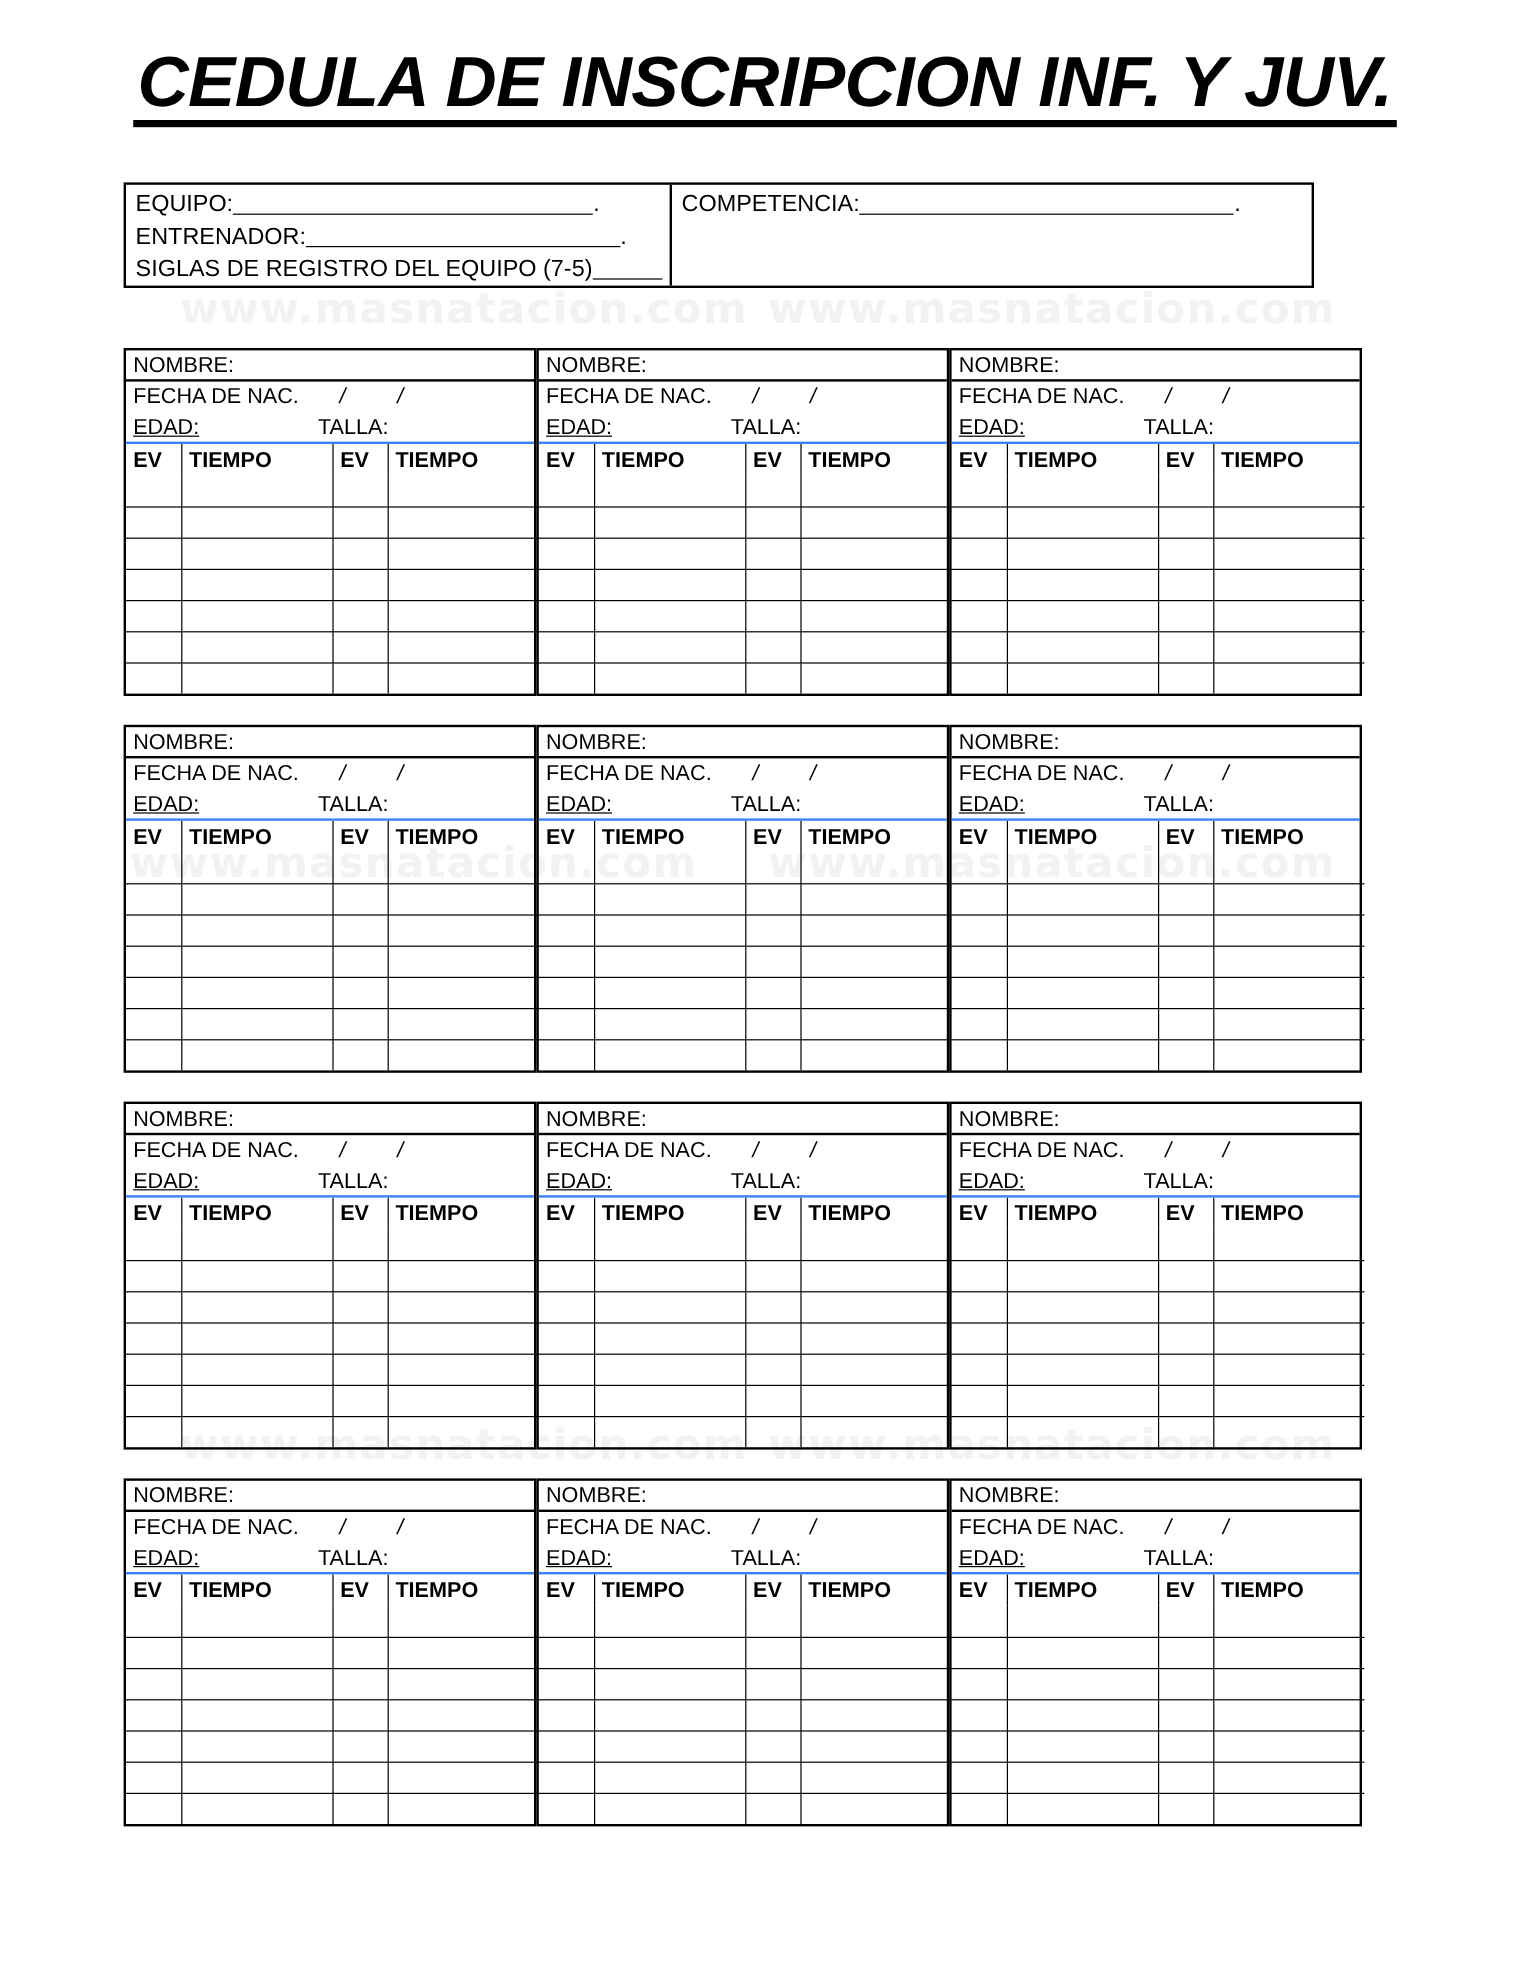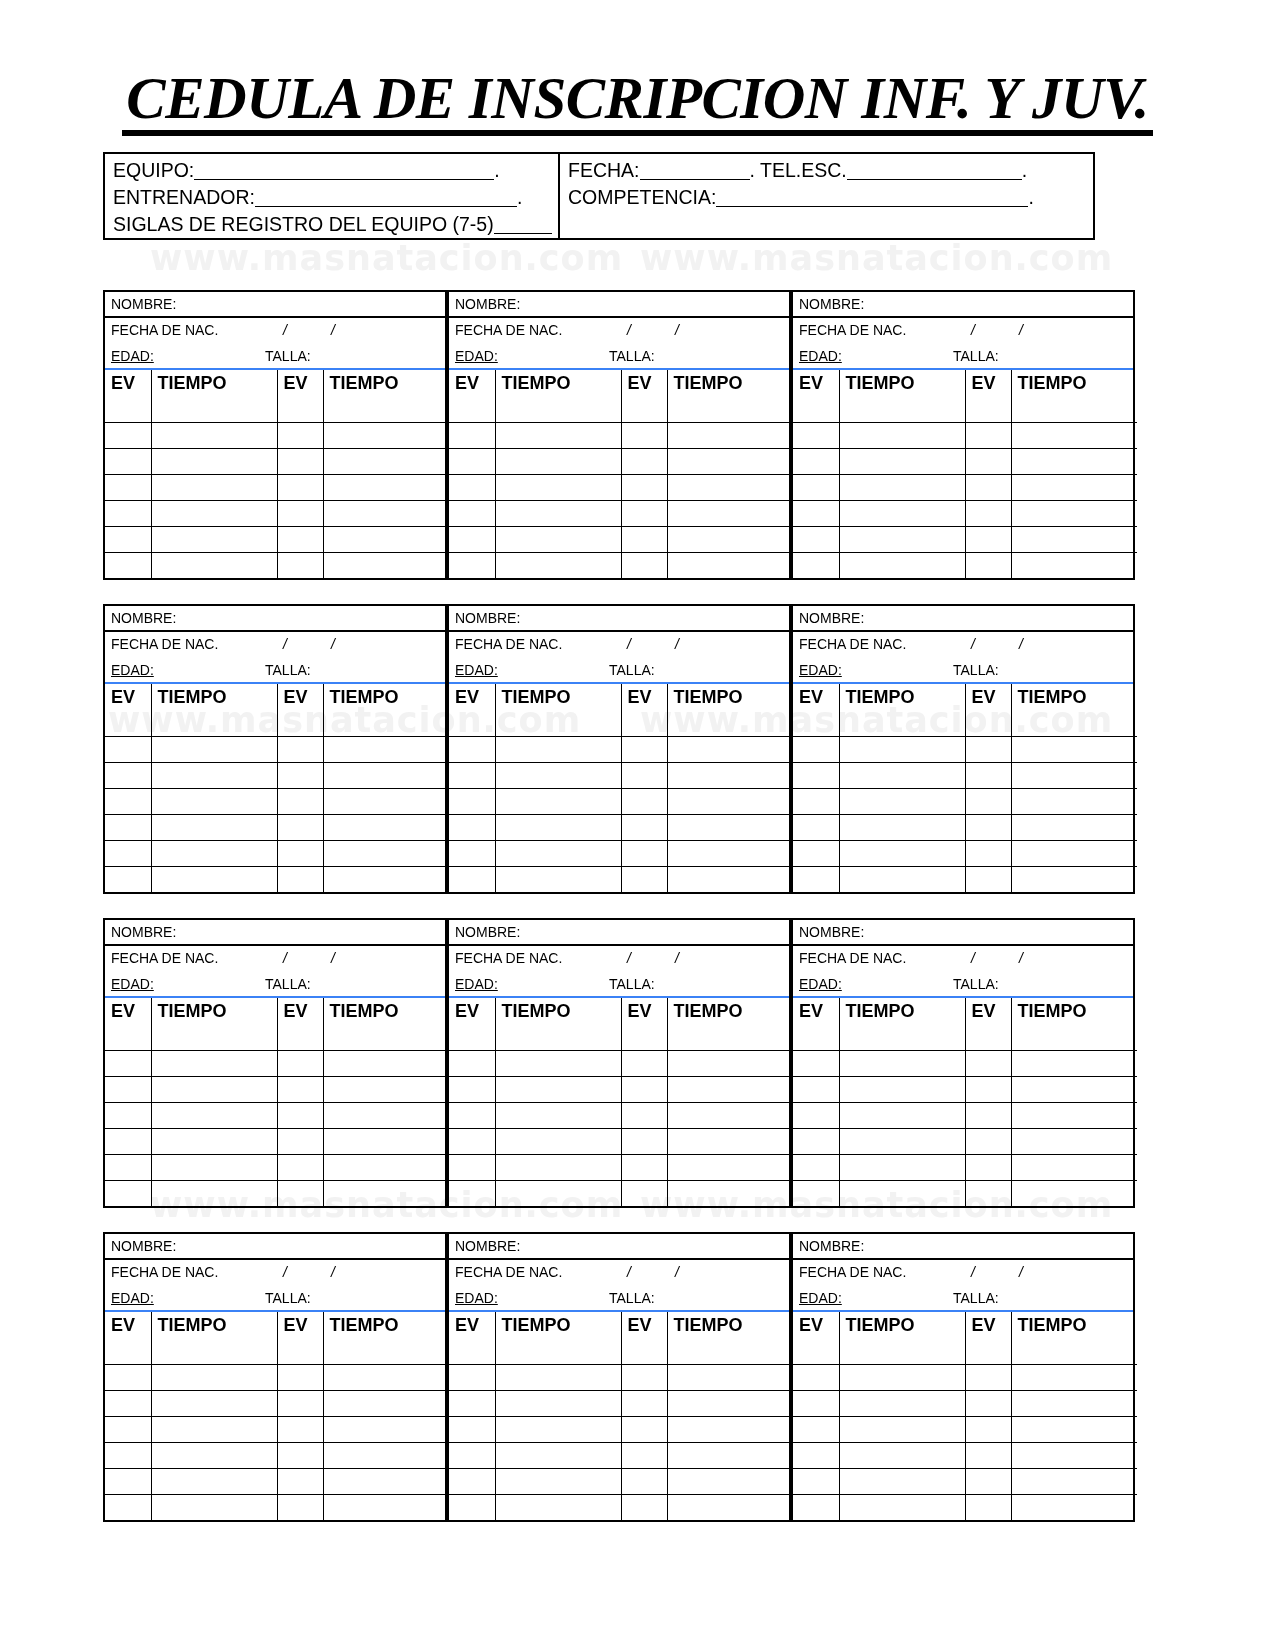--- a/index.html
+++ b/index.html
@@ -40,30 +40,29 @@
   .title-wrap {
     position: absolute;
     left: 0;
     top: 38px;
     width: 1275px;
     text-align: center;
     z-index: 2;
   }
   .title {
     display: inline-block;
-    font-family: Liberation Serif, serif;
+    font-family: Liberation Sans, sans-serif;
     font-weight: bold;
     font-style: italic;
     font-size: 59px;
     line-height: 1.02;
     letter-spacing: -0.5px;
     border-bottom: 6px solid #000;
     padding: 0 4px 2px 4px;
     white-space: nowrap;
-    margin-top: 30px;
   }
 
   
   .header-box {
     position: absolute;
     left: 103px;
     top: 152px;
     width: 992px;
     height: 88px;
     border: 2px solid #000;
@@ -119,21 +118,21 @@
   }
   .card {
     width: 344px;
     border: 2px solid #000;
     box-sizing: border-box;
     background: transparent;
   }
   .c-line {
     border-bottom: 2px solid #000;
     box-sizing: border-box;
-    font-size: 14px;
+    font-size: 18px;
     line-height: 24px;
     height: 26px;
     padding: 0 10px 0 6px;
     white-space: nowrap;
     position: relative;
   }
   .c-nombre { }
   .c-fnac {
     border-bottom: none;
   }
@@ -208,21 +207,20 @@
     <div class="title">CEDULA DE INSCRIPCION INF. Y JUV.</div>
   </div>
 
   <div class="header-box">
     <div class="hb-col hb-left" id="hb-left">
         <div class="hb-line"><span>EQUIPO:</span><span class="fill f-equipo"></span><span>.</span></div>
         <div class="hb-line"><span>ENTRENADOR:</span><span class="fill f-comp"></span><span>.</span></div>
         <div class="hb-line"><span>SIGLAS DE REGISTRO DEL EQUIPO (7-5)</span><span class="fill f-siglas"></span><span>.</span></div>
       </div>
     <div class="hb-col hb-right" id="hb-right">
-        <div class="hb-line"><span>FECHA:</span><span class="fill f-fecha"></span><span>.</span><span> </span><span>TEL.ESC.</span><span class="fill f-telesc"></span><span>.</span></div>
         <div class="hb-line"><span>COMPETENCIA:</span><span class="fill f-entre"></span><span>.</span></div>
       </div>
   </div>
 
   <div class="grid" id="card-grid">
       <div class="grid-row">
         <div class="card">
           <div class="c-line c-nombre"><span>NOMBRE:</span></div>
           <div class="c-line c-fnac"><span>FECHA DE NAC.</span><span class="slash1">/</span><span class="slash2">/</span></div>
           <div class="c-line c-edad"><span>EDAD:</span><span class="talla-lbl">TALLA:</span></div>

